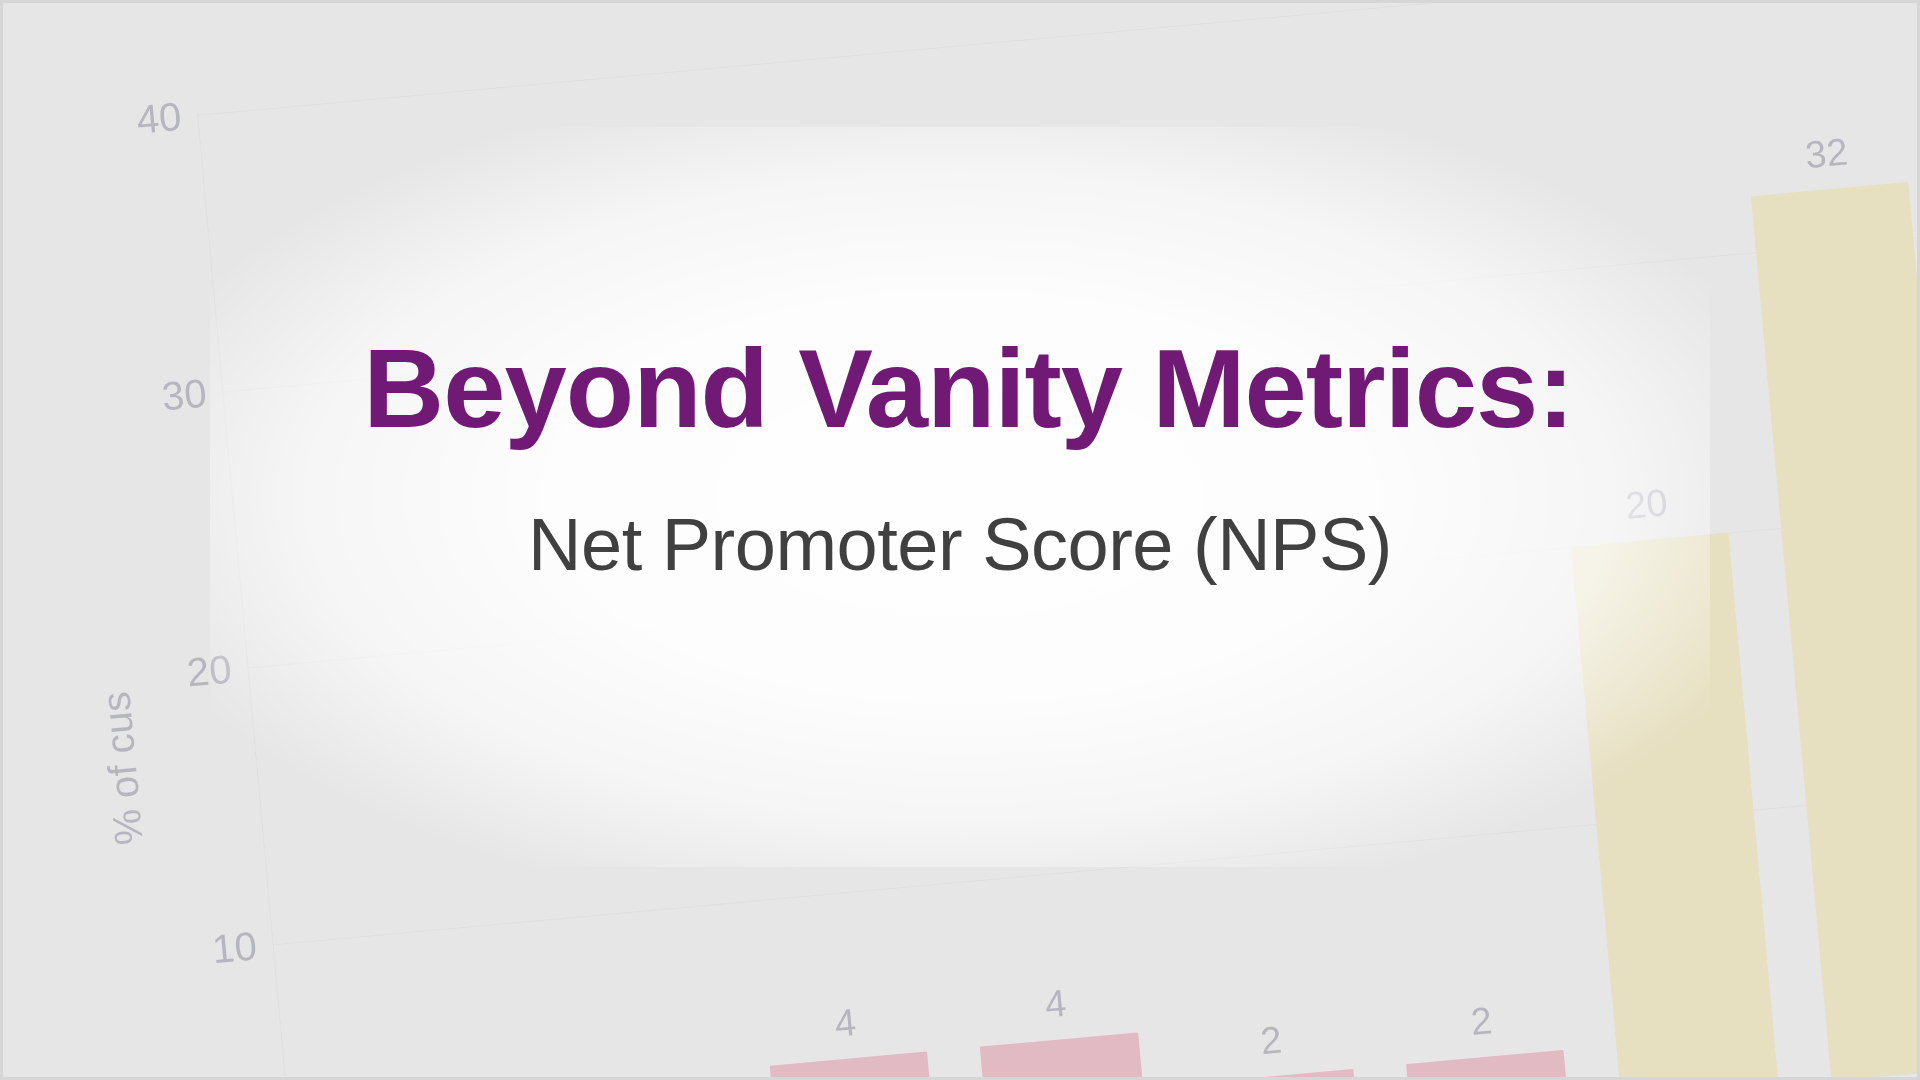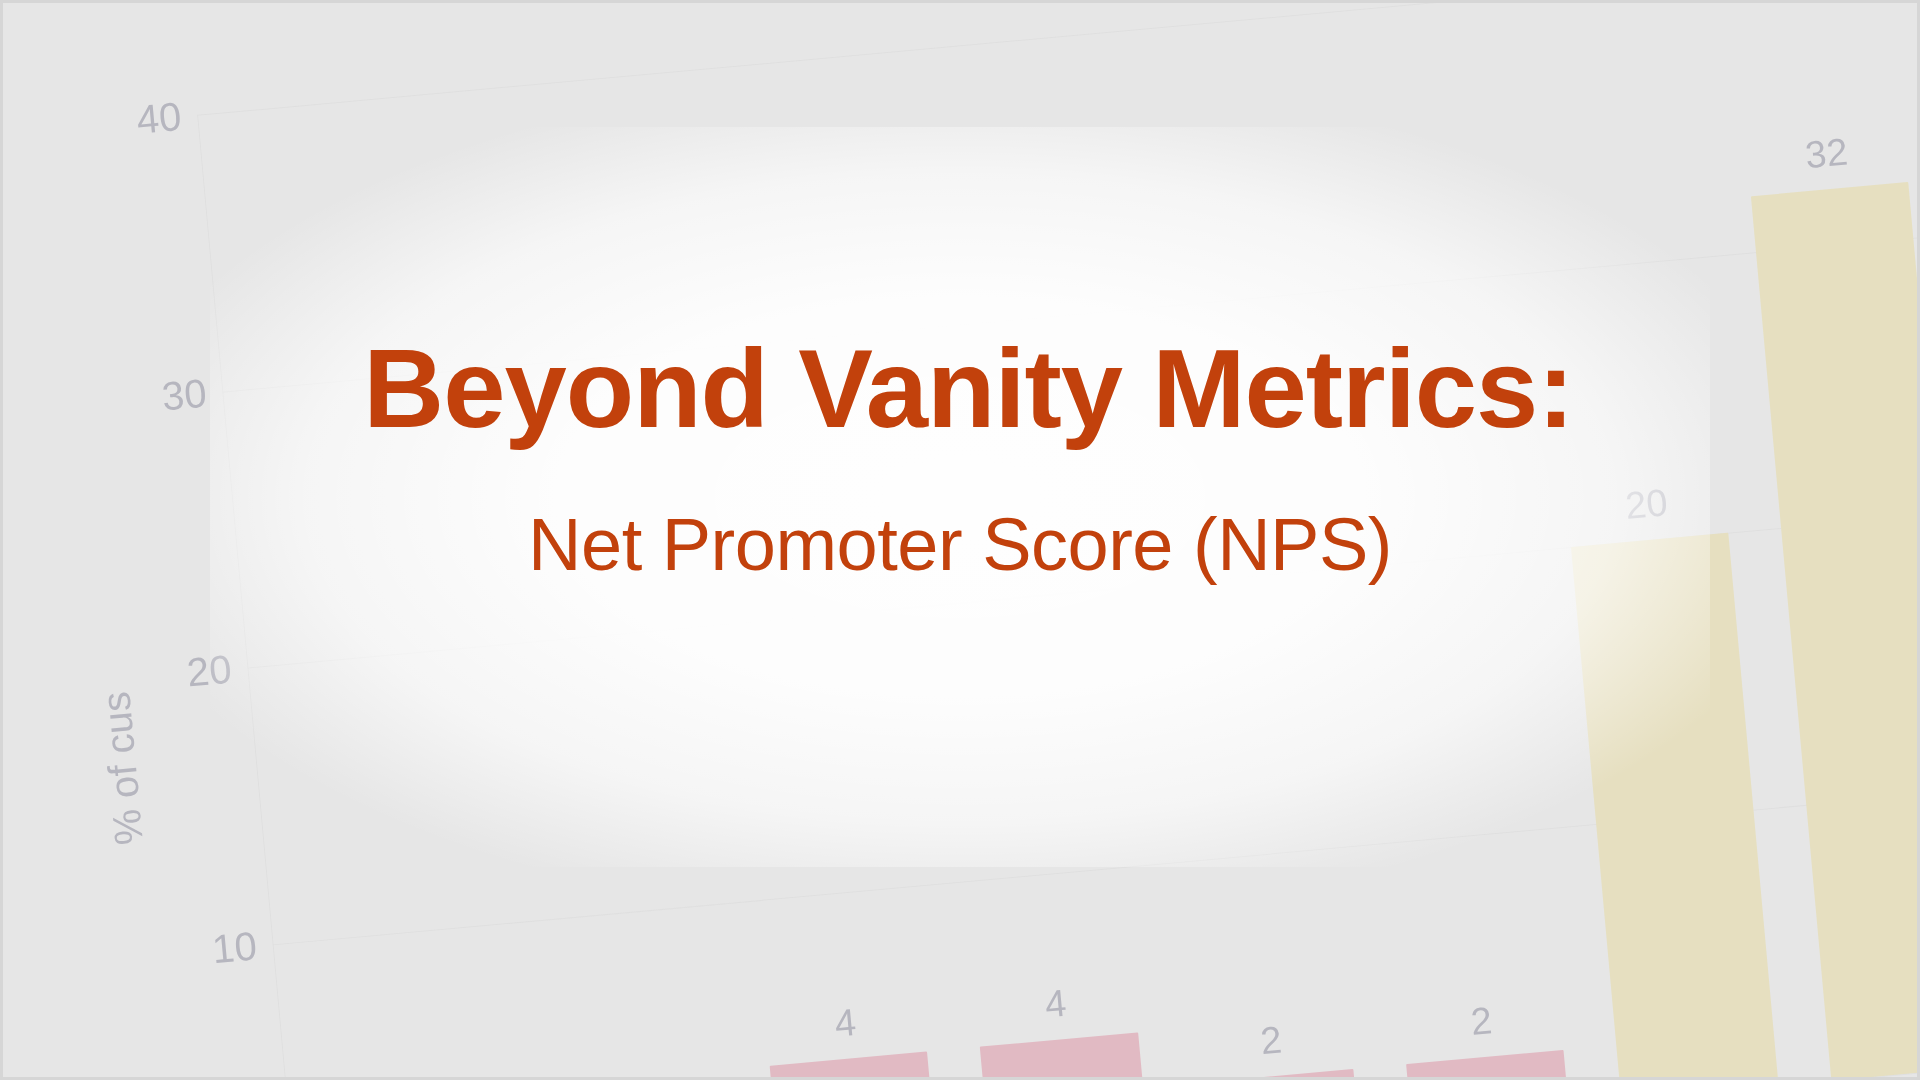--- a/index.html
+++ b/index.html
@@ -104,29 +104,29 @@
   #text-block{
     position:absolute;
     left:0;right:0;
     top:330px;
     z-index:20;
     text-align:center;
   }
   #title{
     font-size:112px;
     font-weight:bold;
-    color:#c2410c;
+    color:#701a75;
     letter-spacing:-1px;
     line-height:1.05;
     margin:0 0 48px 0;
     padding-left:17px;
   }
   .sub-line{
     font-size:74px;
-    color:#c2410c;
+    color:#404040;
     line-height:1.32;
     font-weight:400;
     letter-spacing:-.5px;
   }
 </style>
 </head>
 <body>
 
 <div id="stage">
 

